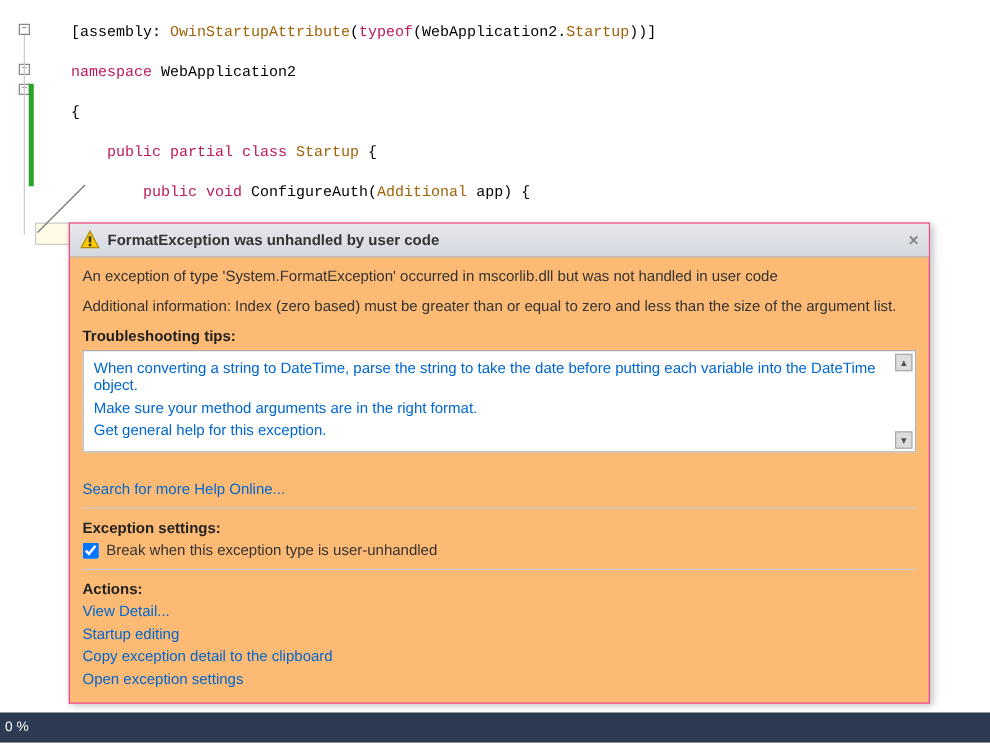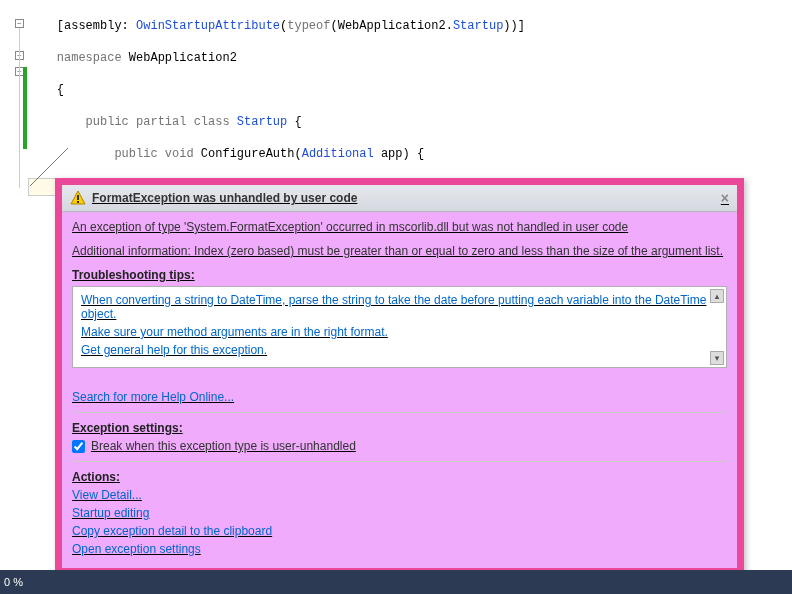--- a/index.html
+++ b/index.html
@@ -49,46 +49,45 @@
   left: 19px;
   width: 1px;
   background: #ccc;
 }
 .green-bar {
   position: absolute;
   left: 23px;
   width: 4px;
   background: #28a428;
 }
-.kw { color: #737373; }
-.typ { color: #1d4ed8; }
+.kw { color: #be185d; }
+.typ { color: #a16207; }
 .str { color: #a31515; }
 .highlight-line {
   background: #fffbe6;
   border: 1px solid #ccc;
   display: inline-block;
   padding: 0 2px;
 }
 .exec-highlight {
   background: #c8e6c9;
   border: 1px solid #8b0000;
   display: inline-block;
   padding: 0 1px;
 }
 .exc-popup {
   position: absolute;
   left: 55px;
   top: 178px;
   width: 689px;
-  background: #f0abfc;
-  border: 7px solid #ec4899;
+  background: #fdba74;
+  border: 1px solid #ec4899;
   box-shadow: 2px 2px 6px rgba(0,0,0,0.25);
   font-family: 'Segoe UI', Tahoma, sans-serif;
   font-size: 12px;
-  text-decoration: underline;
 }
 .exc-header {
   background: linear-gradient(#e6e8ec, #d4d8df);
   padding: 5px 8px;
   border-bottom: 1px solid #b8b8b8;
   display: flex;
   align-items: center;
   font-weight: bold;
   color: #333;
 }

